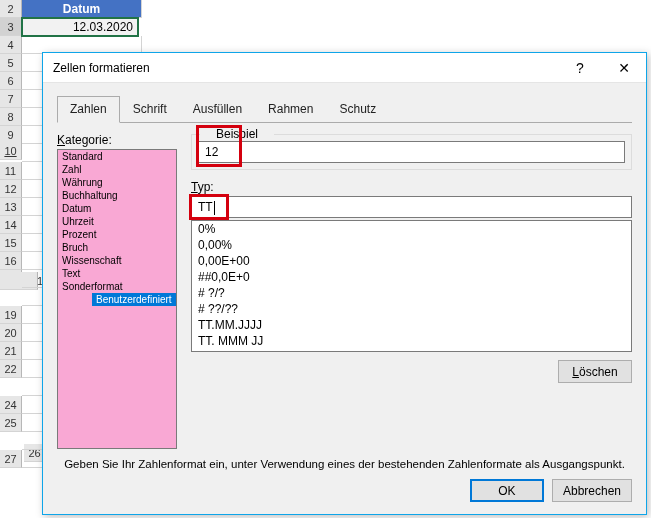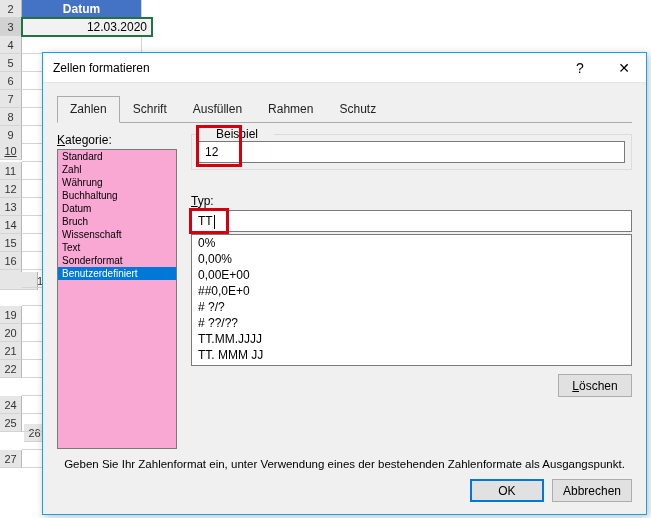--- a/index.html
+++ b/index.html
@@ -129,21 +129,21 @@
     top: 16px;
     width: 120px;
     height: 300px;
     background: #f9a8d4;
     border: 1px solid #7a7a7a;
     overflow-y: scroll;
     overflow-x: hidden;
     font-size: 10px;
   }
   .catitem { padding: 1px 4px; white-space: nowrap; cursor: pointer; }
-  .catitem.sel { background: #0078d7; color: #fff; }
+  .catitem.sel { background: #0078d7; color: #fff; margin-left: 34px; }
   .rightpane {
     position: absolute;
     left: 134px;
     right: 0;
     top: 0;
   }
   .example-box {
     background: #fff;
     border: 1px solid #7a7a7a;
     height: 22px;
@@ -244,21 +244,21 @@
       <div class="row-hdr" style="top: 252px;">16</div>
       <div class="row-hdr" style="top: 270px;">17</div>
       <div class="row-hdr" style="top: 272px; padding-left: 37px;">18</div>
       <div class="row-hdr" style="top: 306px;">19</div>
       <div class="row-hdr" style="top: 324px;">20</div>
       <div class="row-hdr" style="top: 342px;">21</div>
       <div class="row-hdr" style="top: 360px;">22</div>
       <div class="row-hdr" style="top: 396px;">23</div>
       <div class="row-hdr" style="top: 396px;">24</div>
       <div class="row-hdr" style="top: 414px;">25</div>
-      <div class="row-hdr" style="top: 424px; margin-left: 24px;">26</div>
+      <div class="row-hdr" style="top: 444px; margin-left: 24px;">26</div>
       <div class="row-hdr" style="top: 450px;">27</div>
     </div>
   <div id="grid-cells">
       <div class="cell" style="left: 22px; top: 36px; width: 120px;"></div>
       <div class="cell" style="left: 22px; top: 54px; width: 120px;"></div>
       <div class="cell" style="left: 22px; top: 72px; width: 120px;"></div>
       <div class="cell" style="left: 22px; top: 90px; width: 120px;"></div>
       <div class="cell" style="left: 22px; top: 108px; width: 120px;"></div>
       <div class="cell" style="left: 22px; top: 126px; width: 120px;"></div>
       <div class="cell" style="left: 22px; top: 144px; width: 120px;"></div>
@@ -274,21 +274,21 @@
       <div class="cell" style="left: 22px; top: 324px; width: 120px;"></div>
       <div class="cell" style="left: 22px; top: 342px; width: 120px;"></div>
       <div class="cell" style="left: 22px; top: 360px; width: 120px;"></div>
       <div class="cell" style="left: 22px; top: 378px; width: 120px;"></div>
       <div class="cell" style="left: 22px; top: 396px; width: 120px;"></div>
       <div class="cell" style="left: 22px; top: 414px; width: 120px;"></div>
       <div class="cell" style="left: 22px; top: 432px; width: 120px;"></div>
       <div class="cell" style="left: 22px; top: 450px; width: 120px;"></div>
     </div>
   <div class="cell hdrblue" style="left:22px;top:0;width:120px;">Datum</div>
-  <div class="cell sel" style="left:22px;top:18px;width:130px;">12.03.2020</div>
+  <div class="cell sel" style="left:22px;top:18px;width:116px;">12.03.2020</div>
 </div>
 
 <div class="dialog">
   <div class="titlebar">
     <span class="titlebar-title">Zellen formatieren</span>
     <div class="tb-btn">
         <span>?</span>
       </div>
     <div class="tb-btn">
         <span>✕</span>
@@ -305,35 +305,37 @@
   <div class="tab-underline"></div>
 
   <div class="content">
     <div class="lbl" style="position:absolute;left:0;top:0;"><span class="underline">K</span><span id="catlbl-rest">ategorie:</span></div>
     <div class="catlist" id="catlist">
         <div class="catitem">Standard</div>
         <div class="catitem">Zahl</div>
         <div class="catitem">Währung</div>
         <div class="catitem">Buchhaltung</div>
         <div class="catitem">Datum</div>
+        <div class="catitem">Uhrzeit</div>
+        <div class="catitem">Prozent</div>
         <div class="catitem">Bruch</div>
         <div class="catitem">Wissenschaft</div>
         <div class="catitem">Text</div>
         <div class="catitem">Sonderformat</div>
         <div class="catitem sel">Benutzerdefiniert</div>
       </div>
 
     <div class="rightpane">
       <div class="example-group">
         <span class="legend">Beispiel</span>
         <div class="example-box">12</div>
         <div class="red-highlight-example" style="left:4px;top:-10px;width:46px;height:42px;"></div>
       </div>
 
-      <div style="margin-top:24px;">
+      <div style="margin-top:10px;">
         <div class="lbl"><span class="underline">T</span>yp:</div>
         <div style="position:relative;">
           <div class="type-input"><span>TT</span><span class="cursor-caret"></span></div>
           <div class="red-highlight-example" style="left:-2px;top:-2px;width:40px;height:26px;"></div>
         </div>
         <div class="fmtlist" id="fmtlist">
             <div class="fmtitem">0%</div>
             <div class="fmtitem">0,00%</div>
             <div class="fmtitem">0,00E+00</div>
             <div class="fmtitem">##0,0E+0</div>

